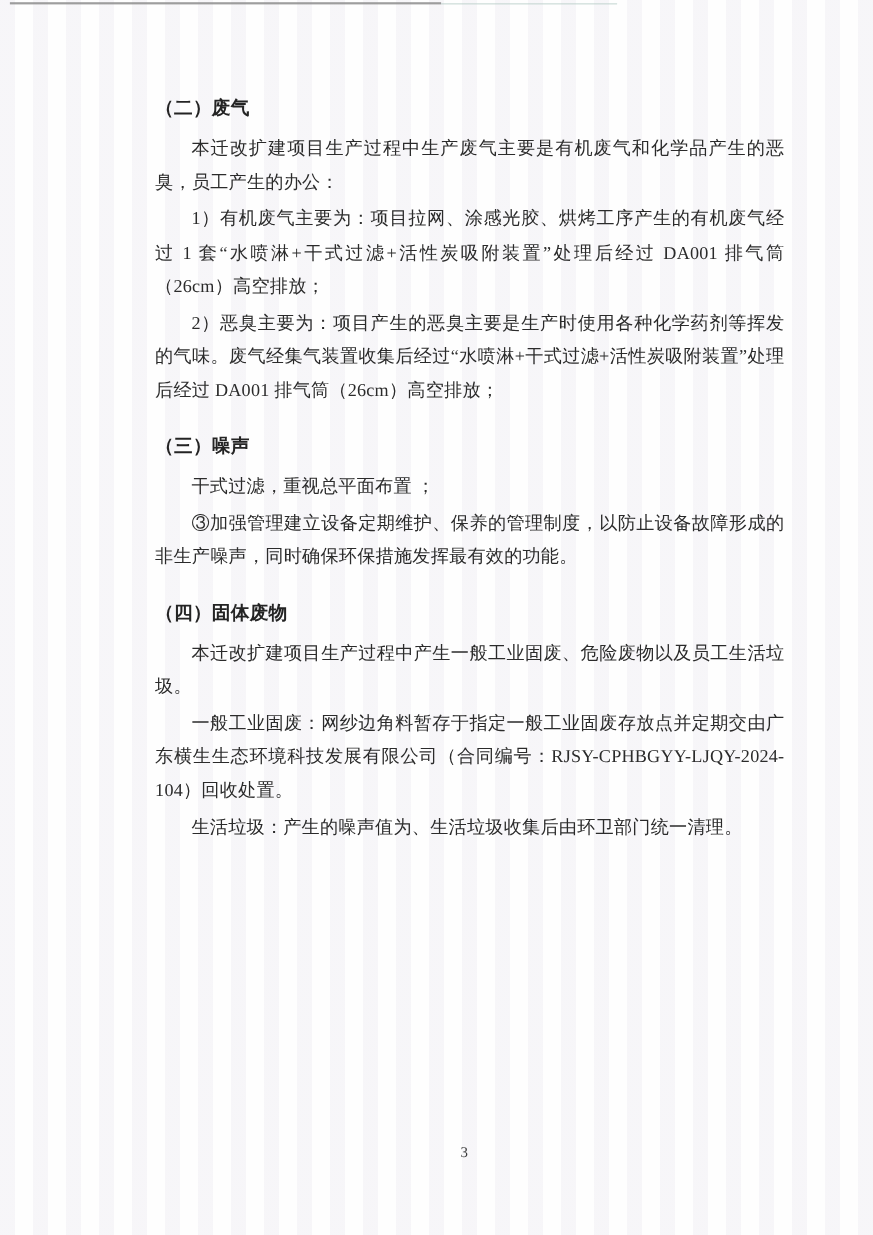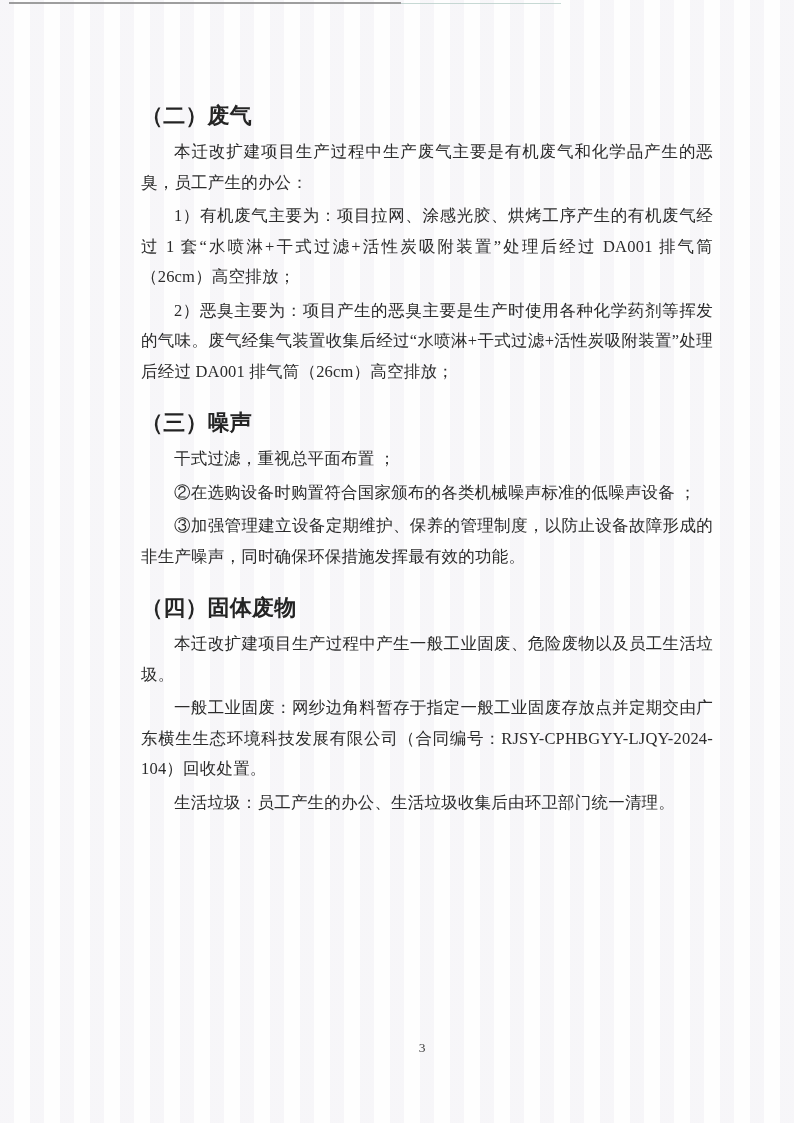--- a/index.html
+++ b/index.html
@@ -44,23 +44,23 @@
     left: 141px;
     top: 84px;
     width: 572px;
     color: #2b2b2b;
     font-size: 16.5px;
     line-height: 30.5px;
     text-align: justify;
     letter-spacing: 0.2px;
   }
   .text-block h2 {
-    font-size: 22px;
+    font-size: 17px;
     font-weight: bold;
-    margin: 17px 0 6px 0;
+    margin: 0 0 6px 0;
     line-height: 30px;
     text-align: left;
     color: #242424;
   }
   .text-block h2.gap { margin-top: 21px; }
   .text-block p {
     margin: 0 0 3px 0;
     text-indent: 2em;
   }
   .page-footer {
@@ -85,26 +85,25 @@
 <main>
   <article class="text-block">
 
     <h2>（二）废气</h2>
     <p>本迁改扩建项目生产过程中生产废气主要是有机废气和化学品产生的恶臭，员工产生的办公：</p>
     <p>1）有机废气主要为：项目拉网、涂感光胶、烘烤工序产生的有机废气经过 1 套“水喷淋+干式过滤+活性炭吸附装置”处理后经过 DA001 排气筒（26cm）高空排放；</p>
     <p>2）恶臭主要为：项目产生的恶臭主要是生产时使用各种化学药剂等挥发的气味。废气经集气装置收集后经过“水喷淋+干式过滤+活性炭吸附装置”处理后经过 DA001 排气筒（26cm）高空排放；</p>
 
     <h2 class="gap">（三）噪声</h2>
     <p>干式过滤，重视总平面布置 ；</p>
-    <p>②在选购设备时购置符合国家颁布的各类机械噪声标准的低噪声设备 ；</p>
     <p>③加强管理建立设备定期维护、保养的管理制度，以防止设备故障形成的非生产噪声，同时确保环保措施发挥最有效的功能。</p>
 
     <h2 class="gap">（四）固体废物</h2>
     <p>本迁改扩建项目生产过程中产生一般工业固废、危险废物以及员工生活垃圾。</p>
     <p>一般工业固废：网纱边角料暂存于指定一般工业固废存放点并定期交由广东横生生态环境科技发展有限公司（合同编号：RJSY-CPHBGYY-LJQY-2024-104）回收处置。</p>
-    <p>生活垃圾：员工产生的办公、生活垃圾收集后由环卫部门统一清理。</p>
+    <p>生活垃圾：产生的噪声值为、生活垃圾收集后由环卫部门统一清理。</p>
 
   </article>
 
   <footer class="page-footer">
     <span>3</span>
   </footer>
 </main>
 
 </body></html>

